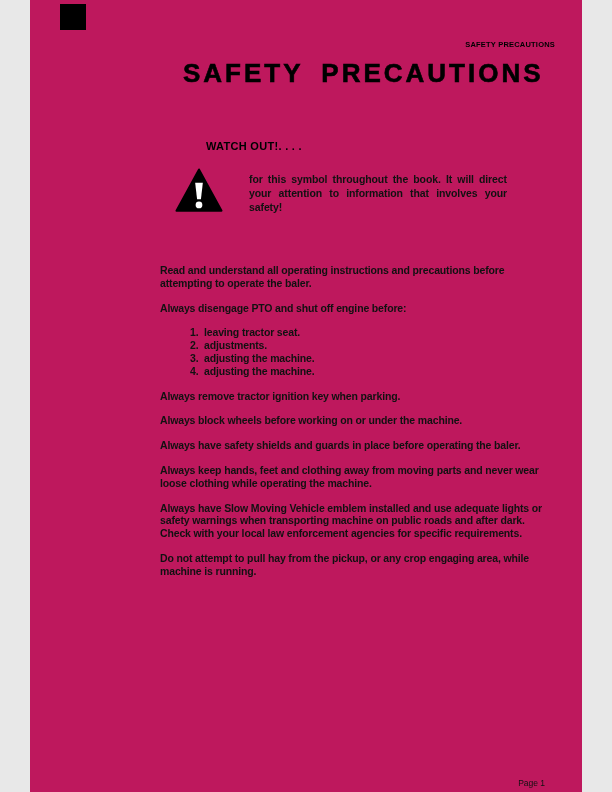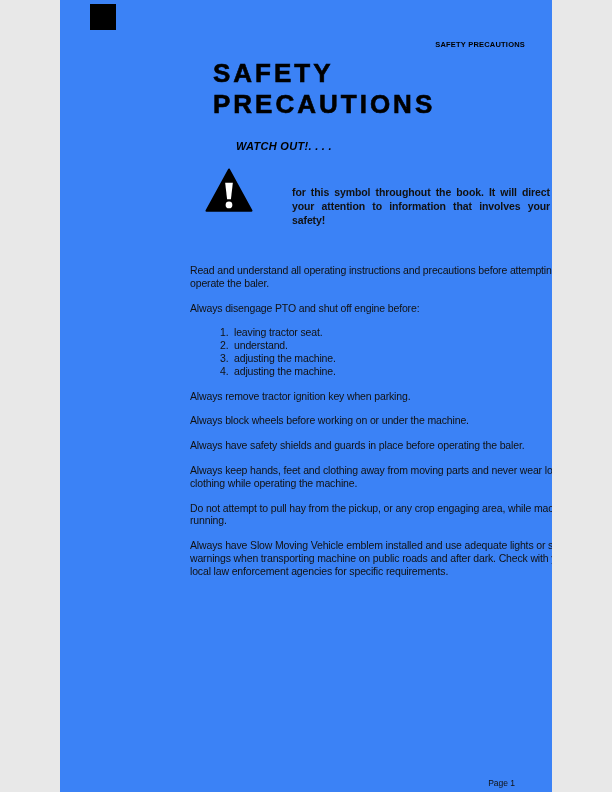--- a/index.html
+++ b/index.html
@@ -3,23 +3,23 @@
 <meta charset="utf-8">
 <style>
   html, body {
     margin: 0;
     padding: 0;
     background: #e8e8e8;
     font-family: "Liberation Sans", sans-serif;
   }
   .sheet {
     position: relative;
-    width: 492px;
+    width: 552px;
     height: 792px;
-    background: #3b82f6;
+    background: #be185d;
     margin: 0 auto;
     overflow: hidden;
     color: #111111;
   }
   .corner-mark {
     position: absolute;
     left: 30px;
     top: 4px;
     width: 26px;
     height: 26px;
@@ -45,21 +45,20 @@
     word-spacing: 8px;
     color: #000000;
     -webkit-text-stroke: 0.6px #000;
   }
   .watchout-heading {
     position: absolute;
     top: 140px;
     left: 176px;
     font-size: 11px;
     font-weight: bold;
-    font-style: italic;
     letter-spacing: 0.3px;
     color: #000000;
     text-align: center;
   }
   .warning-triangle {
     position: absolute;
     top: 167px;
     left: 145px;
     width: 48px;
     height: 48px;
@@ -67,35 +66,35 @@
   .warning-triangle svg {
     display: block;
     width: 100%;
     height: 100%;
   }
   .watchout-text {
     position: absolute;
     top: 168px;
     left: 215px;
     width: 258px;
-    margin: 17px;
+    margin: 4px;
     font-size: 10.5px;
     font-weight: bold;
     line-height: 14px;
     letter-spacing: -0.1px;
     text-align: justify;
     color: #111111;
   }
   .body-block {
     position: absolute;
     top: 264px;
     left: 130px;
     width: 396px;
     font-size: 10.5px;
-    font-weight: normal;
+    font-weight: bold;
     line-height: 12.8px;
     letter-spacing: -0.15px;
     color: #111111;
   }
   .body-block p {
     margin: 0 0 12px 0;
   }
   .numbered-list {
     margin: 0 0 12px 30px;
   }
@@ -147,21 +146,21 @@
 
     <p>Always disengage PTO and shut off engine before:</p>
 
     <div class="numbered-list">
       <div class="list-row">
         <span class="list-num">1.</span>
         <span>leaving tractor seat.</span>
       </div>
       <div class="list-row">
         <span class="list-num">2.</span>
-        <span>understand.</span>
+        <span>adjustments.</span>
       </div>
       <div class="list-row">
         <span class="list-num">3.</span>
         <span>adjusting the machine.</span>
       </div>
       <div class="list-row">
         <span class="list-num">4.</span>
         <span>adjusting the machine.</span>
       </div>
     </div>
@@ -169,23 +168,23 @@
 
     <p>Always remove tractor ignition key when parking.</p>
 
     <p>Always block wheels before working on or under the machine.</p>
 
 
     <p>Always have safety shields and guards in place before operating the baler.</p>
 
     <p>Always keep hands, feet and clothing away from moving parts and never wear loose clothing while operating the machine.</p>
 
+    <p>Always have Slow Moving Vehicle emblem installed and use adequate lights or safety warnings when transporting machine on public roads and after dark. Check with your local law enforcement agencies for specific requirements.</p>
+
     <p>Do not attempt to pull hay from the pickup, or any crop engaging area, while machine is running.</p>
-
-    <p>Always have Slow Moving Vehicle emblem installed and use adequate lights or safety warnings when transporting machine on public roads and after dark. Check with your local law enforcement agencies for specific requirements.</p>
 
   </div>
 
   <div class="footer">
     <div>Page 1</div>
     <div>TX01-08433</div>
   </div>
 
 </div>
 

